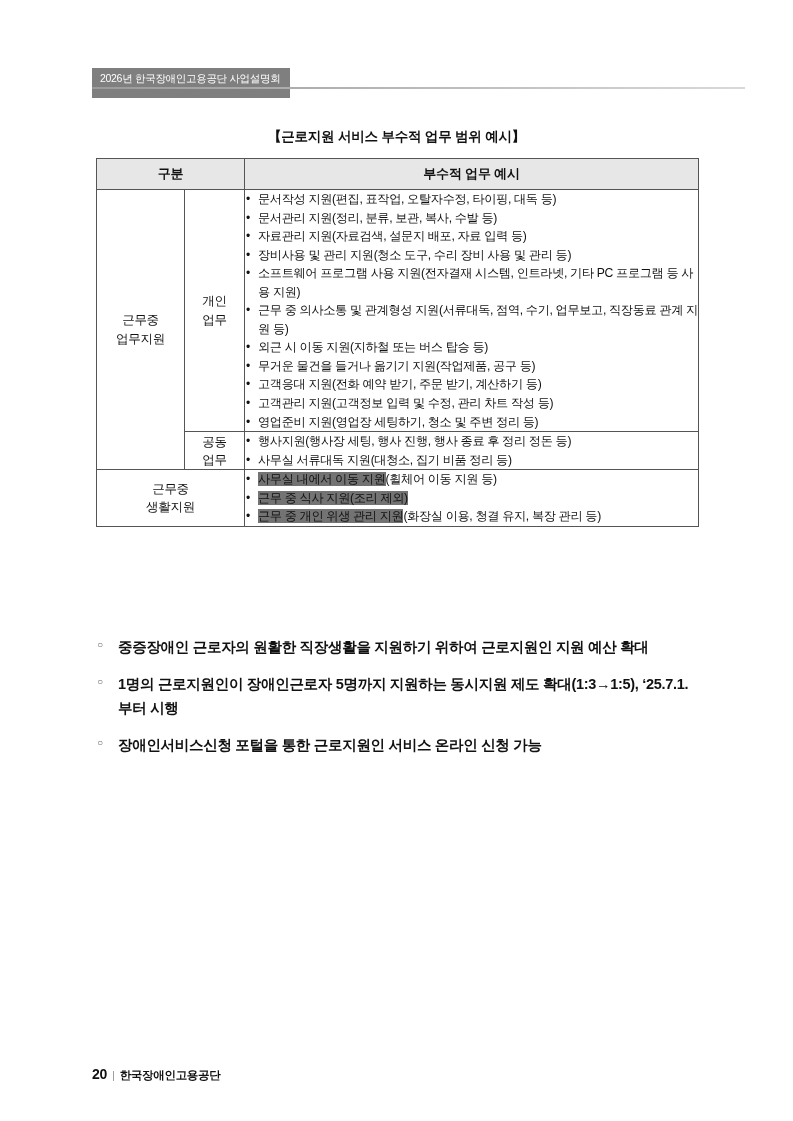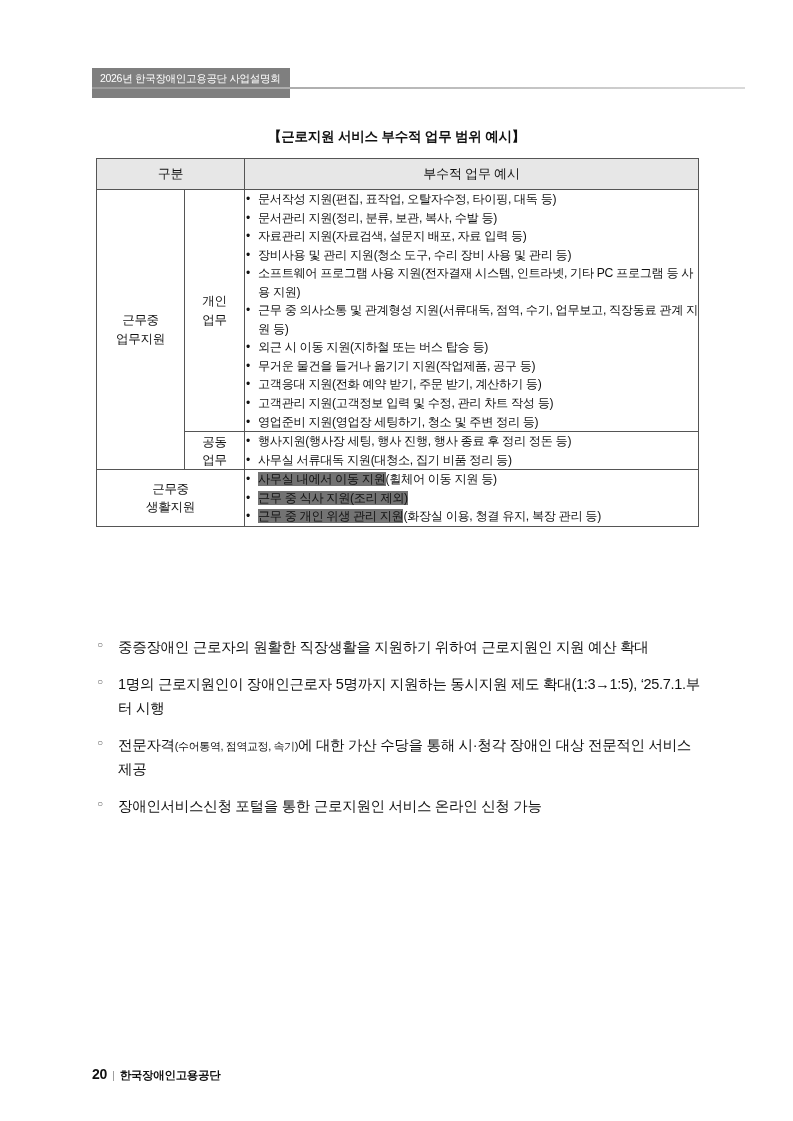--- a/index.html
+++ b/index.html
@@ -74,21 +74,21 @@
     table-layout: fixed;
   }
   table.main td, table.main th {
     border: 1px solid #555555;
     vertical-align: middle;
     padding: 0;
   }
   table.main thead th {
     background: #e7e7e7;
     font-size: 13px;
-    font-weight: normal;
+    font-weight: bold;
     height: 30px;
     letter-spacing: -0.2px;
     text-align: center;
   }
   .col-a { width: 88px; }
   .col-b { width: 60px; }
   .col-c { width: 454px; }
 
   td.cat {
     text-align: center;
@@ -130,20 +130,21 @@
 
   
   .body-list {
     position: absolute;
     top: 636px;
     left: 96px;
     width: 606px;
   }
   .item {
     margin-bottom: 14px;
+    font-weight: bold;
   }
   .item-head {
     position: relative;
     padding-left: 22px;
     font-size: 14.5px;
     line-height: 1.62;
     letter-spacing: -0.3px;
   }
   .item-head::before {
     content: "○";
@@ -267,23 +268,20 @@
 
     <div class="item">
       <div class="item-head">중증장애인 근로자의 원활한 직장생활을 지원하기 위하여 근로지원인 지원 예산 확대</div>
     </div>
 
 
     <div class="item">
       <div class="item-head">1명의 근로지원인이 장애인근로자 5명까지 지원하는 동시지원 제도 확대(1:3→1:5), ‘25.7.1.부터 시행</div>
     </div>
 
-    <div class="item">
-      <div class="item-head"><span>전문자격</span><span class="tiny">(수어통역, 점역교정, 속기)</span><span>에 대한 가산 수당을 통해 시·청각 장애인 대상 전문적인 서비스 제공</span></div>
-    </div>
 
     <div class="item">
       <div class="item-head">장애인서비스신청 포털을 통한 근로지원인 서비스 온라인 신청 가능</div>
     </div>
 
   </div>
 
   <div class="footer">
     <span class="pg">20</span><span class="sep">|</span><span>한국장애인고용공단</span>
   </div>

